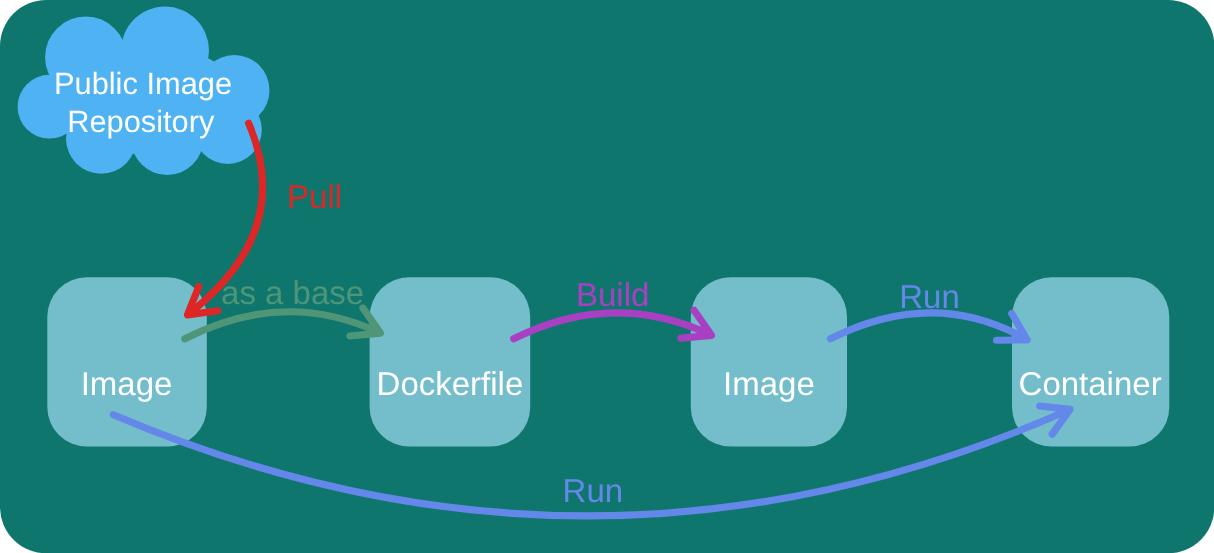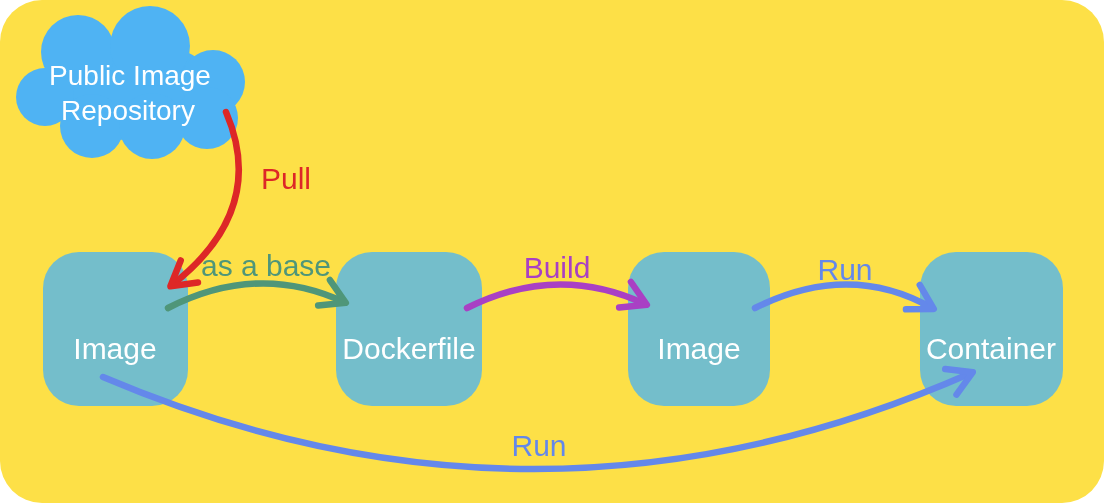--- a/index.html
+++ b/index.html
@@ -5,21 +5,21 @@
   html, body {
     margin: 0;
     padding: 0;
     background: #ffffff;
     font-family: "Liberation Sans", sans-serif;
   }
   .canvas {
     position: relative;
     width: 1104px;
     height: 503px;
-    background: #fde047;
+    background: #0f766e;
     border-radius: 42px;
     overflow: hidden;
   }
   svg { display: block; }
   .arrow {
     fill: none;
     stroke-width: 6.5;
     stroke-linecap: round;
   }
   .arrow-head {

